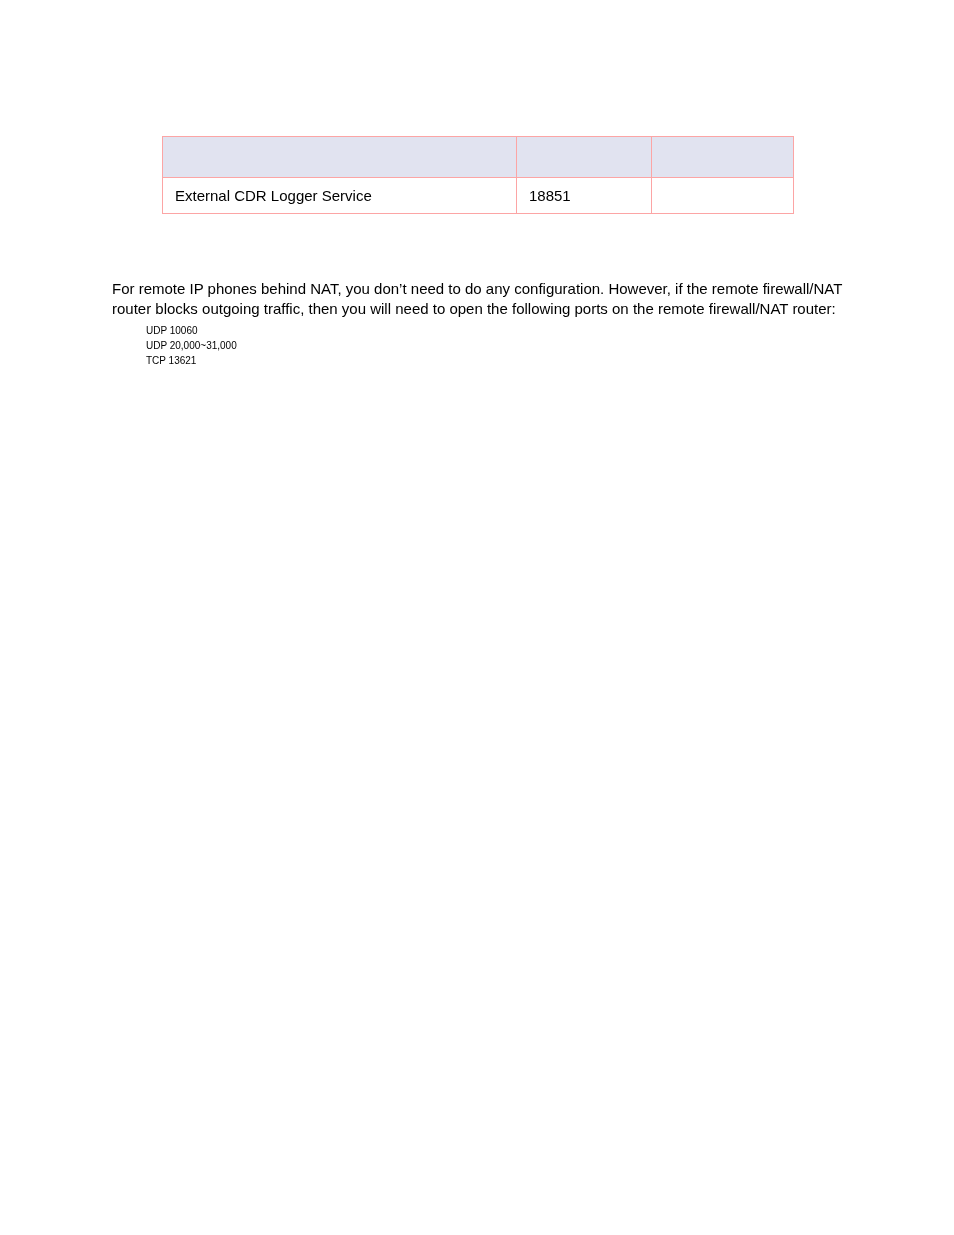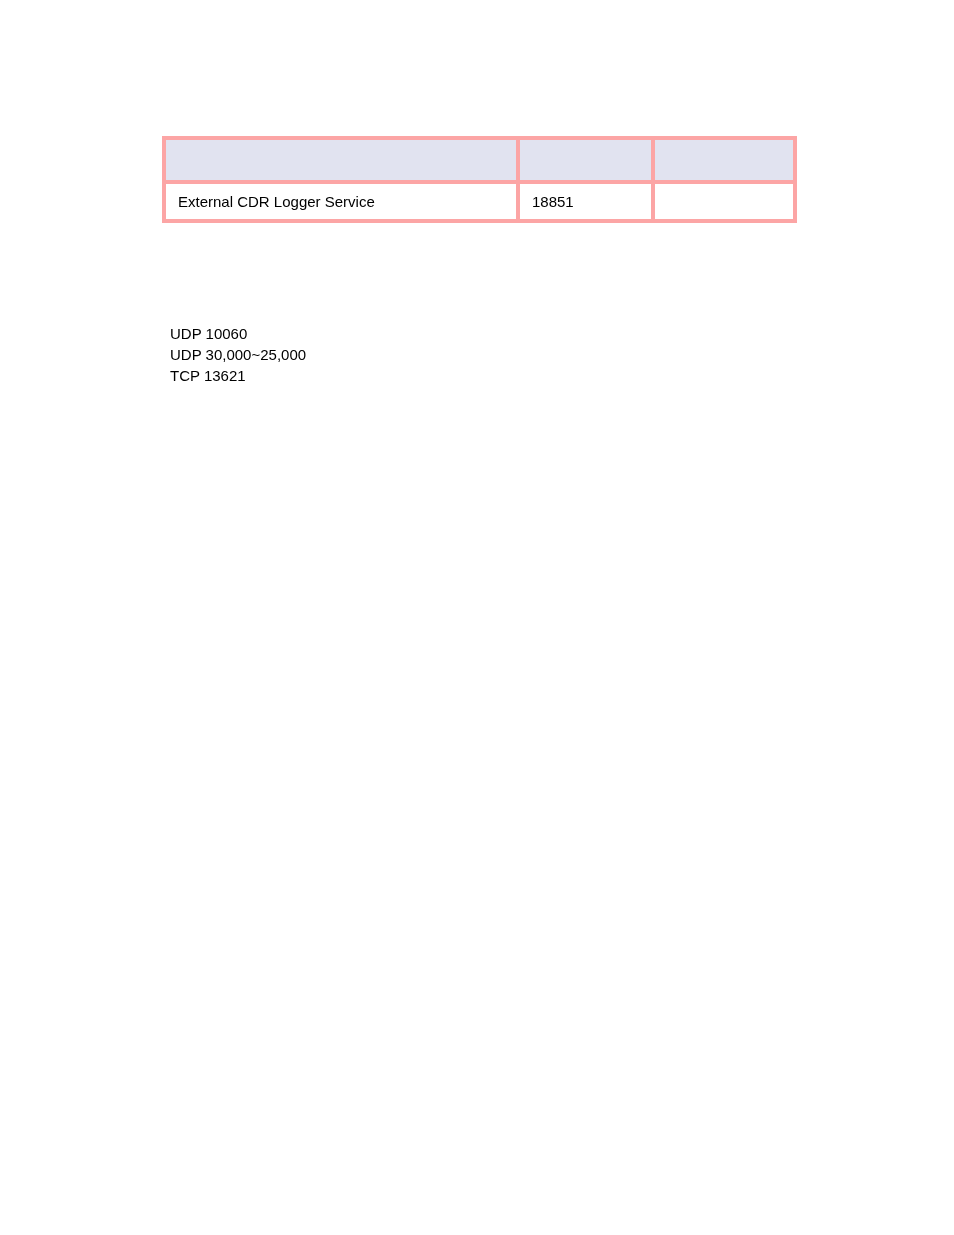--- a/index.html
+++ b/index.html
@@ -21,21 +21,21 @@
     left: 162px;
     top: 136px;
     width: 631px;
   }
   table {
     border-collapse: collapse;
     width: 100%;
     table-layout: fixed;
   }
   th, td {
-    border: 4px solid #fca5a5;
+    border: 1px solid #fca5a5;
     font-size: 15px;
     text-align: left;
     vertical-align: middle;
   }
   th {
     background: #E1E3F0;
     height: 38px;
   }
   td {
     height: 35px;
@@ -50,22 +50,21 @@
     left: 112px;
     top: 279px;
     width: 740px;
     font-size: 15px;
     line-height: 1.3;
   }
   .list {
     position: absolute;
     left: 146px;
     top: 325px;
-    font-size: 15px;
-    margin-left: 24px;
+    font-size: 10px;
   }
   .list div {
     margin-bottom: 4px;
   }
 </style>
 </head>
 <body>
 
 <div class="page">
 
@@ -86,20 +85,21 @@
       <tbody>
         <tr>
           <td>External CDR Logger Service</td>
           <td>18851</td>
           <td></td>
         </tr>
       </tbody>
     </table>
   </div>
 
+  <div class="paragraph">For remote IP phones behind NAT, you don’t need to do any configuration. However, if the remote firewall/NAT router blocks outgoing traffic, then you will need to open the following ports on the remote firewall/NAT router:</div>
 
   <div class="list">
     <div>UDP 10060</div>
-    <div>UDP 30,000~25,000</div>
+    <div>UDP 20,000~31,000</div>
     <div>TCP 13621</div>
   </div>
 
 </div>
 
 </body></html>

